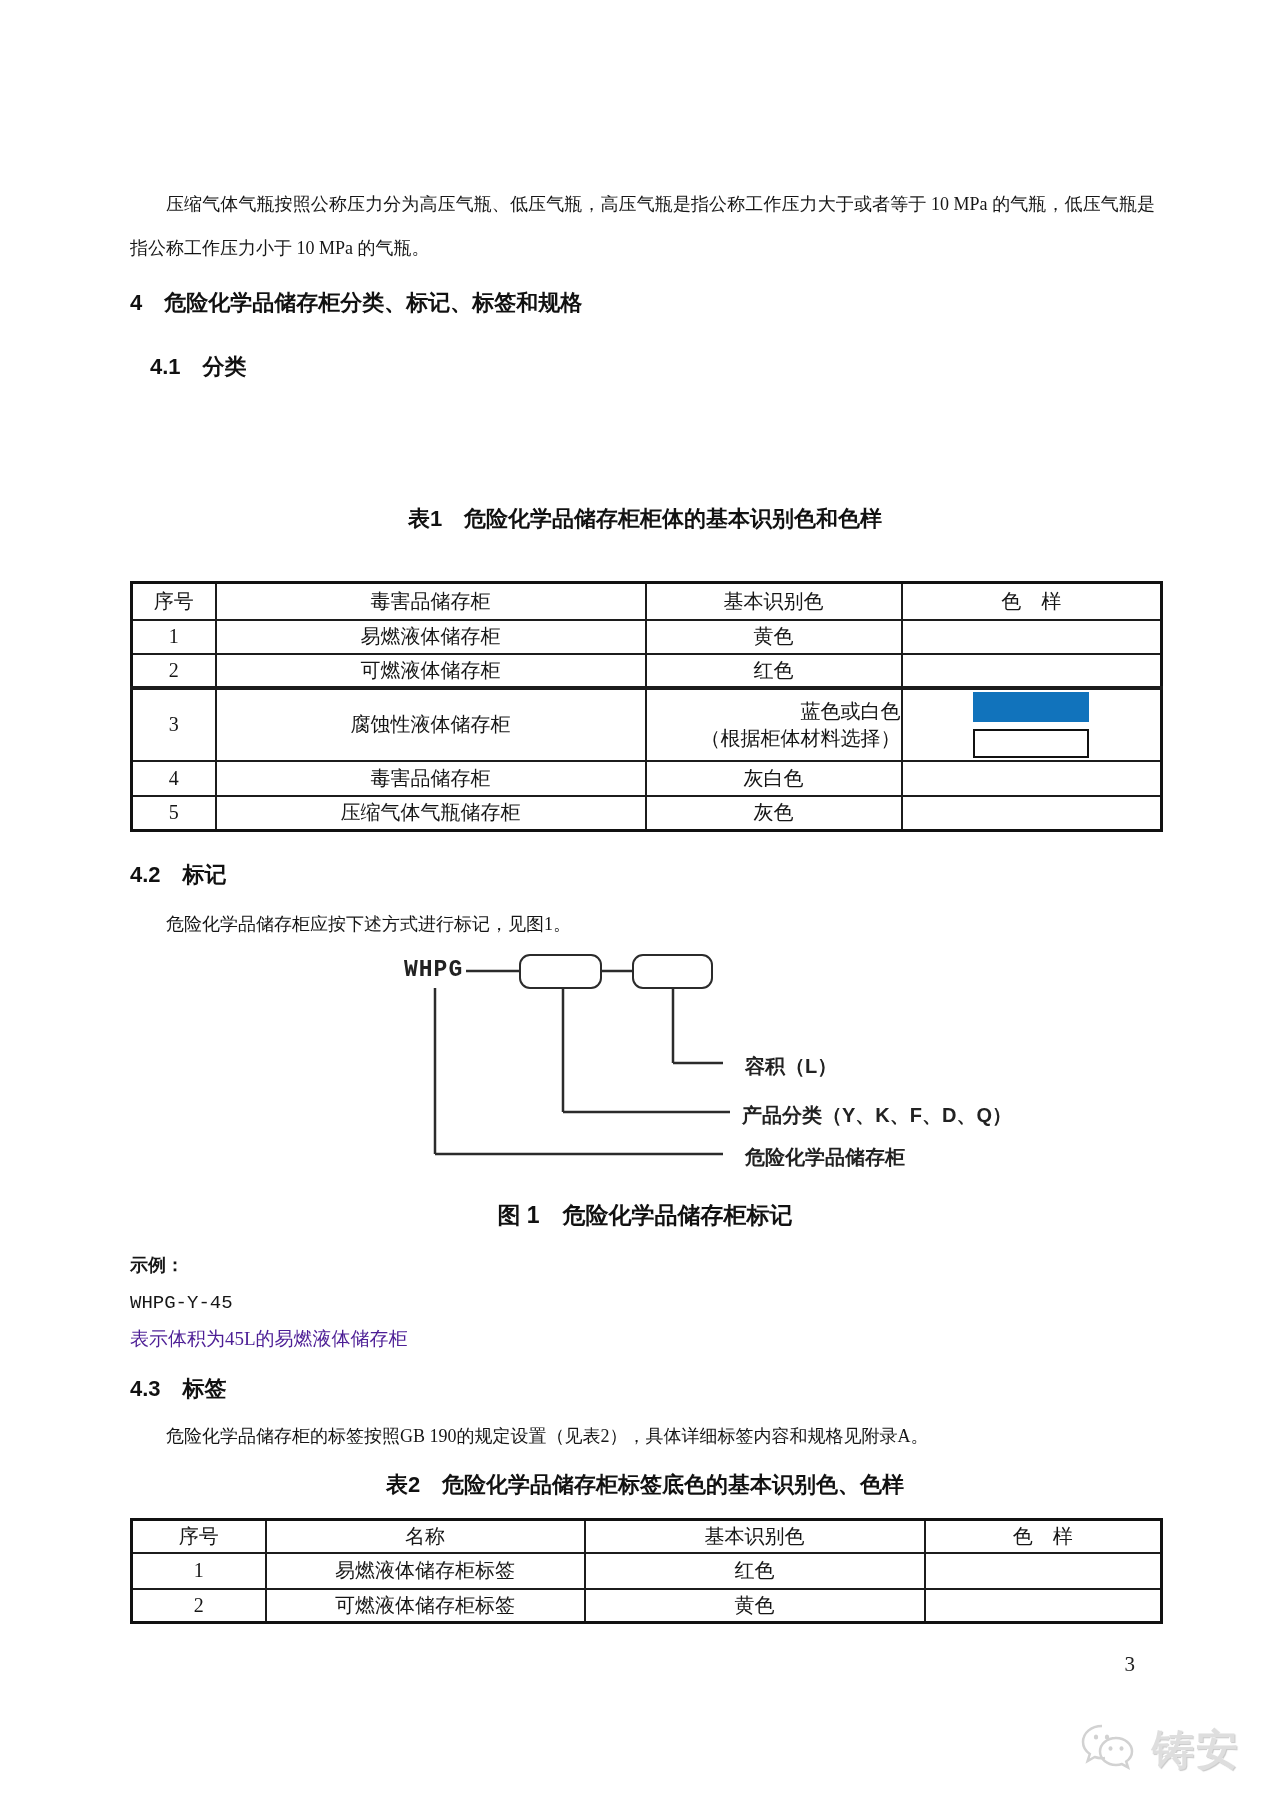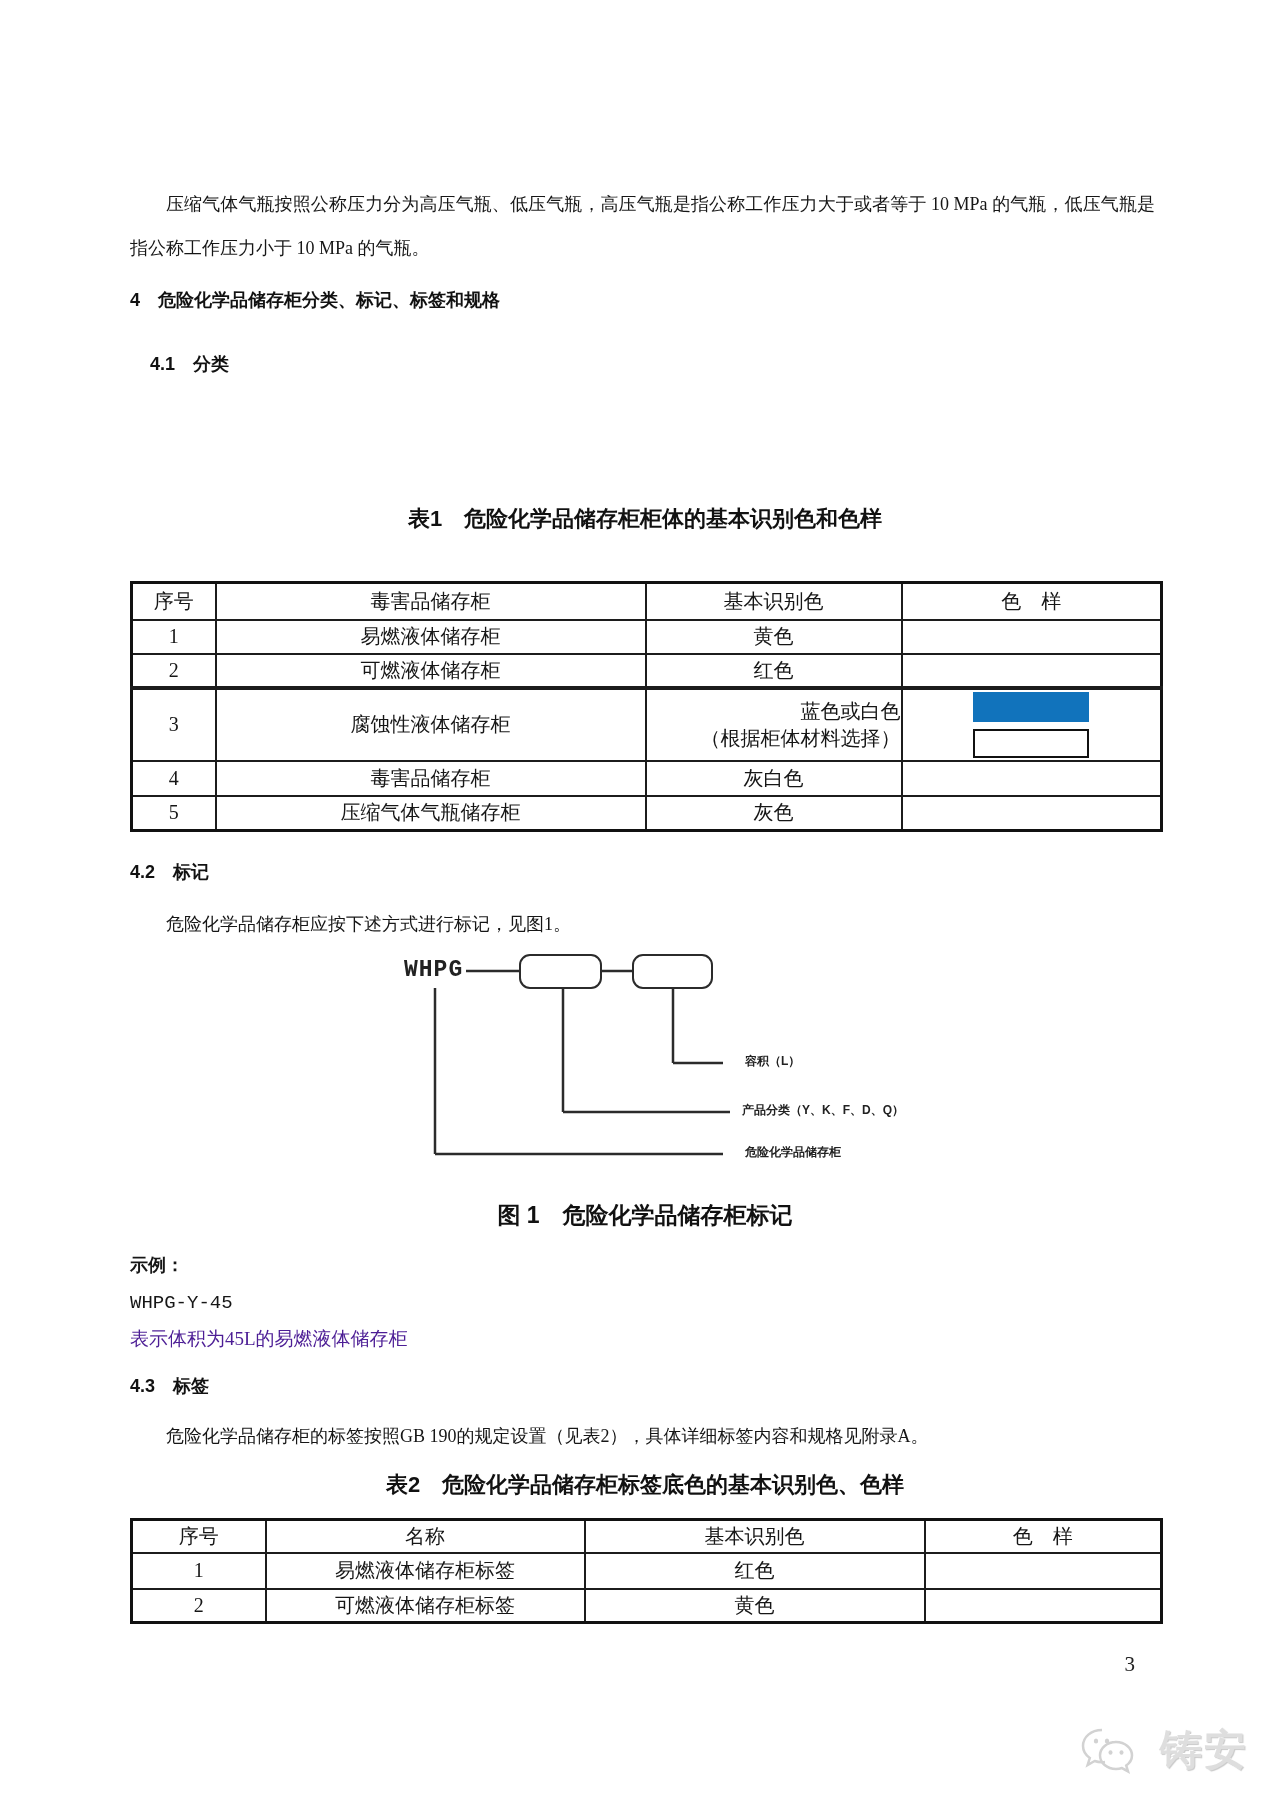--- a/index.html
+++ b/index.html
@@ -13,21 +13,21 @@
     font-family:"Liberation Serif","DejaVu Serif",serif;
     font-size:23px;font-weight:700;letter-spacing:1px;color:#1a1a1a;
   }
   .para{
     left:130px;width:1025px;font-size:18px;line-height:44px;
     text-align:justify;text-indent:2em;color:#161616;
   }
   .heading{
     left:130px;width:1000px;
     font-family:"Liberation Sans","DejaVu Sans",sans-serif;
-    font-size:18px;font-weight:700;color:#111;
+    font-size:22px;font-weight:700;color:#111;
   }
   .tbl-title{
     left:130px;width:1030px;text-align:center;
     font-family:"Liberation Sans","DejaVu Sans",sans-serif;
     font-size:22px;font-weight:700;color:#111;
   }
   table.std{
     border-collapse:collapse;table-layout:fixed;
     font-size:20px;color:#161616;
   }
@@ -40,37 +40,37 @@
   tr.thick-bottom td{border-bottom-width:4px;}
   .swatch{width:116px;height:100%;margin:0 auto;}
   .swatch-cell{height:100%;}
   .dual-swatch{display:flex;flex-direction:column;align-items:center;justify-content:center;gap:7px;padding:2px 0;}
   .dual-swatch .top{width:116px;height:30px;}
   .dual-swatch .bottom{width:112px;height:25px;border:2px solid #111;background:#fff;}
   .color-two-line{display:flex;flex-direction:column;justify-content:space-evenly;height:100%;align-items:flex-end;}
   .fig-svg{left:400px;top:945px;}
   .fig-label{
     font-family:"Liberation Sans","DejaVu Sans",sans-serif;
-    font-size:12px;font-weight:700;color:#222;white-space:nowrap;
+    font-size:20px;font-weight:700;color:#222;white-space:nowrap;
   }
   .whpg{
     font-family:"Liberation Mono","DejaVu Sans Mono",monospace;
     font-size:23px;font-weight:600;color:#222;letter-spacing:1px;
   }
   .caption{
     left:130px;width:1030px;text-align:center;
     font-family:"Liberation Sans","DejaVu Sans",sans-serif;
     font-size:23px;font-weight:700;color:#111;
   }
   .example-label{left:130px;font-family:"Liberation Sans","DejaVu Sans",sans-serif;font-size:18px;font-weight:700;color:#161616;}
   .example-code{left:130px;font-family:"Liberation Mono","DejaVu Sans Mono",monospace;font-size:19px;color:#161616;}
   .example-desc{left:130px;font-size:19px;color:#4c1d95;}
   .page-num{left:0;top:1652px;width:1135px;text-align:right;font-size:21px;color:#222;}
   .watermark{
-    left:1080px;top:1722px;width:180px;display:flex;align-items:flex-end;gap:22px;
+    left:1080px;top:1722px;width:180px;display:flex;align-items:flex-start;gap:14px;
     color:#d7d7d7;
   }
   .watermark-text{
     font-family:"Liberation Sans","DejaVu Sans",sans-serif;
     font-size:42px;font-weight:700;color:#dedede;
     text-shadow:-1px -1px 0 #ffffff,1px 1px 1px #c9c9c9;letter-spacing:2px;white-space:nowrap;
   }
 </style>
 </head>
 <body>

